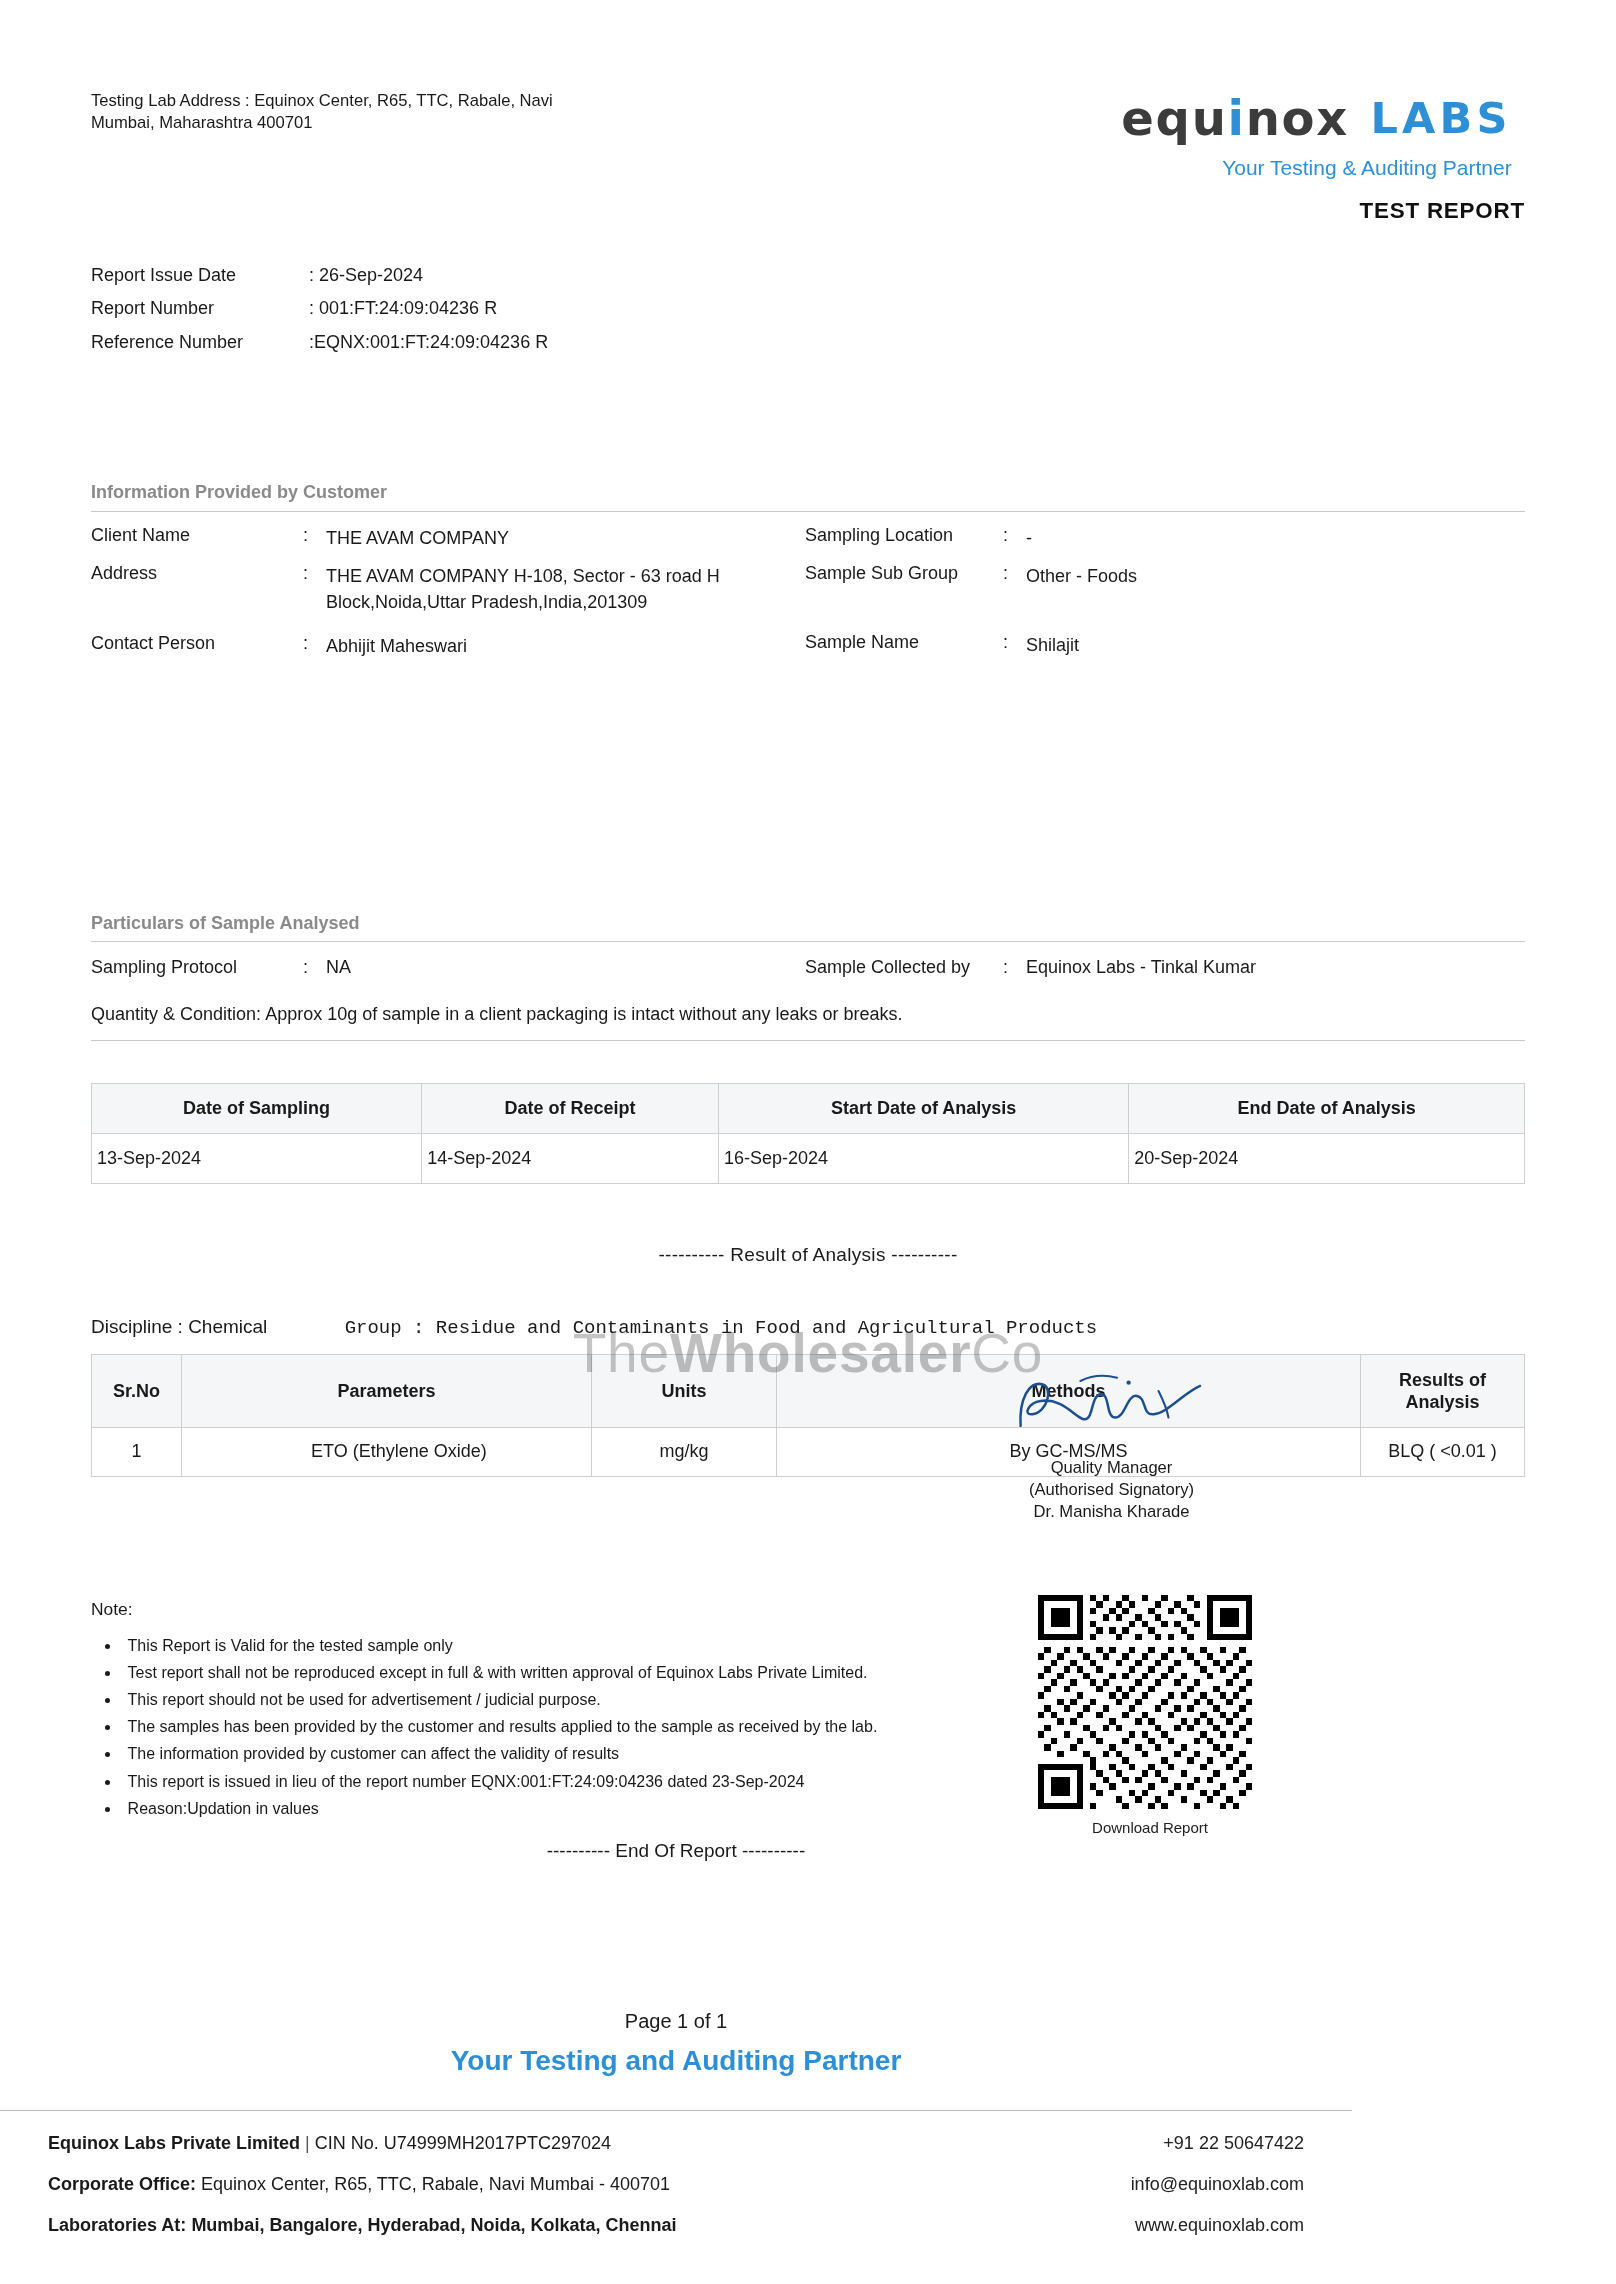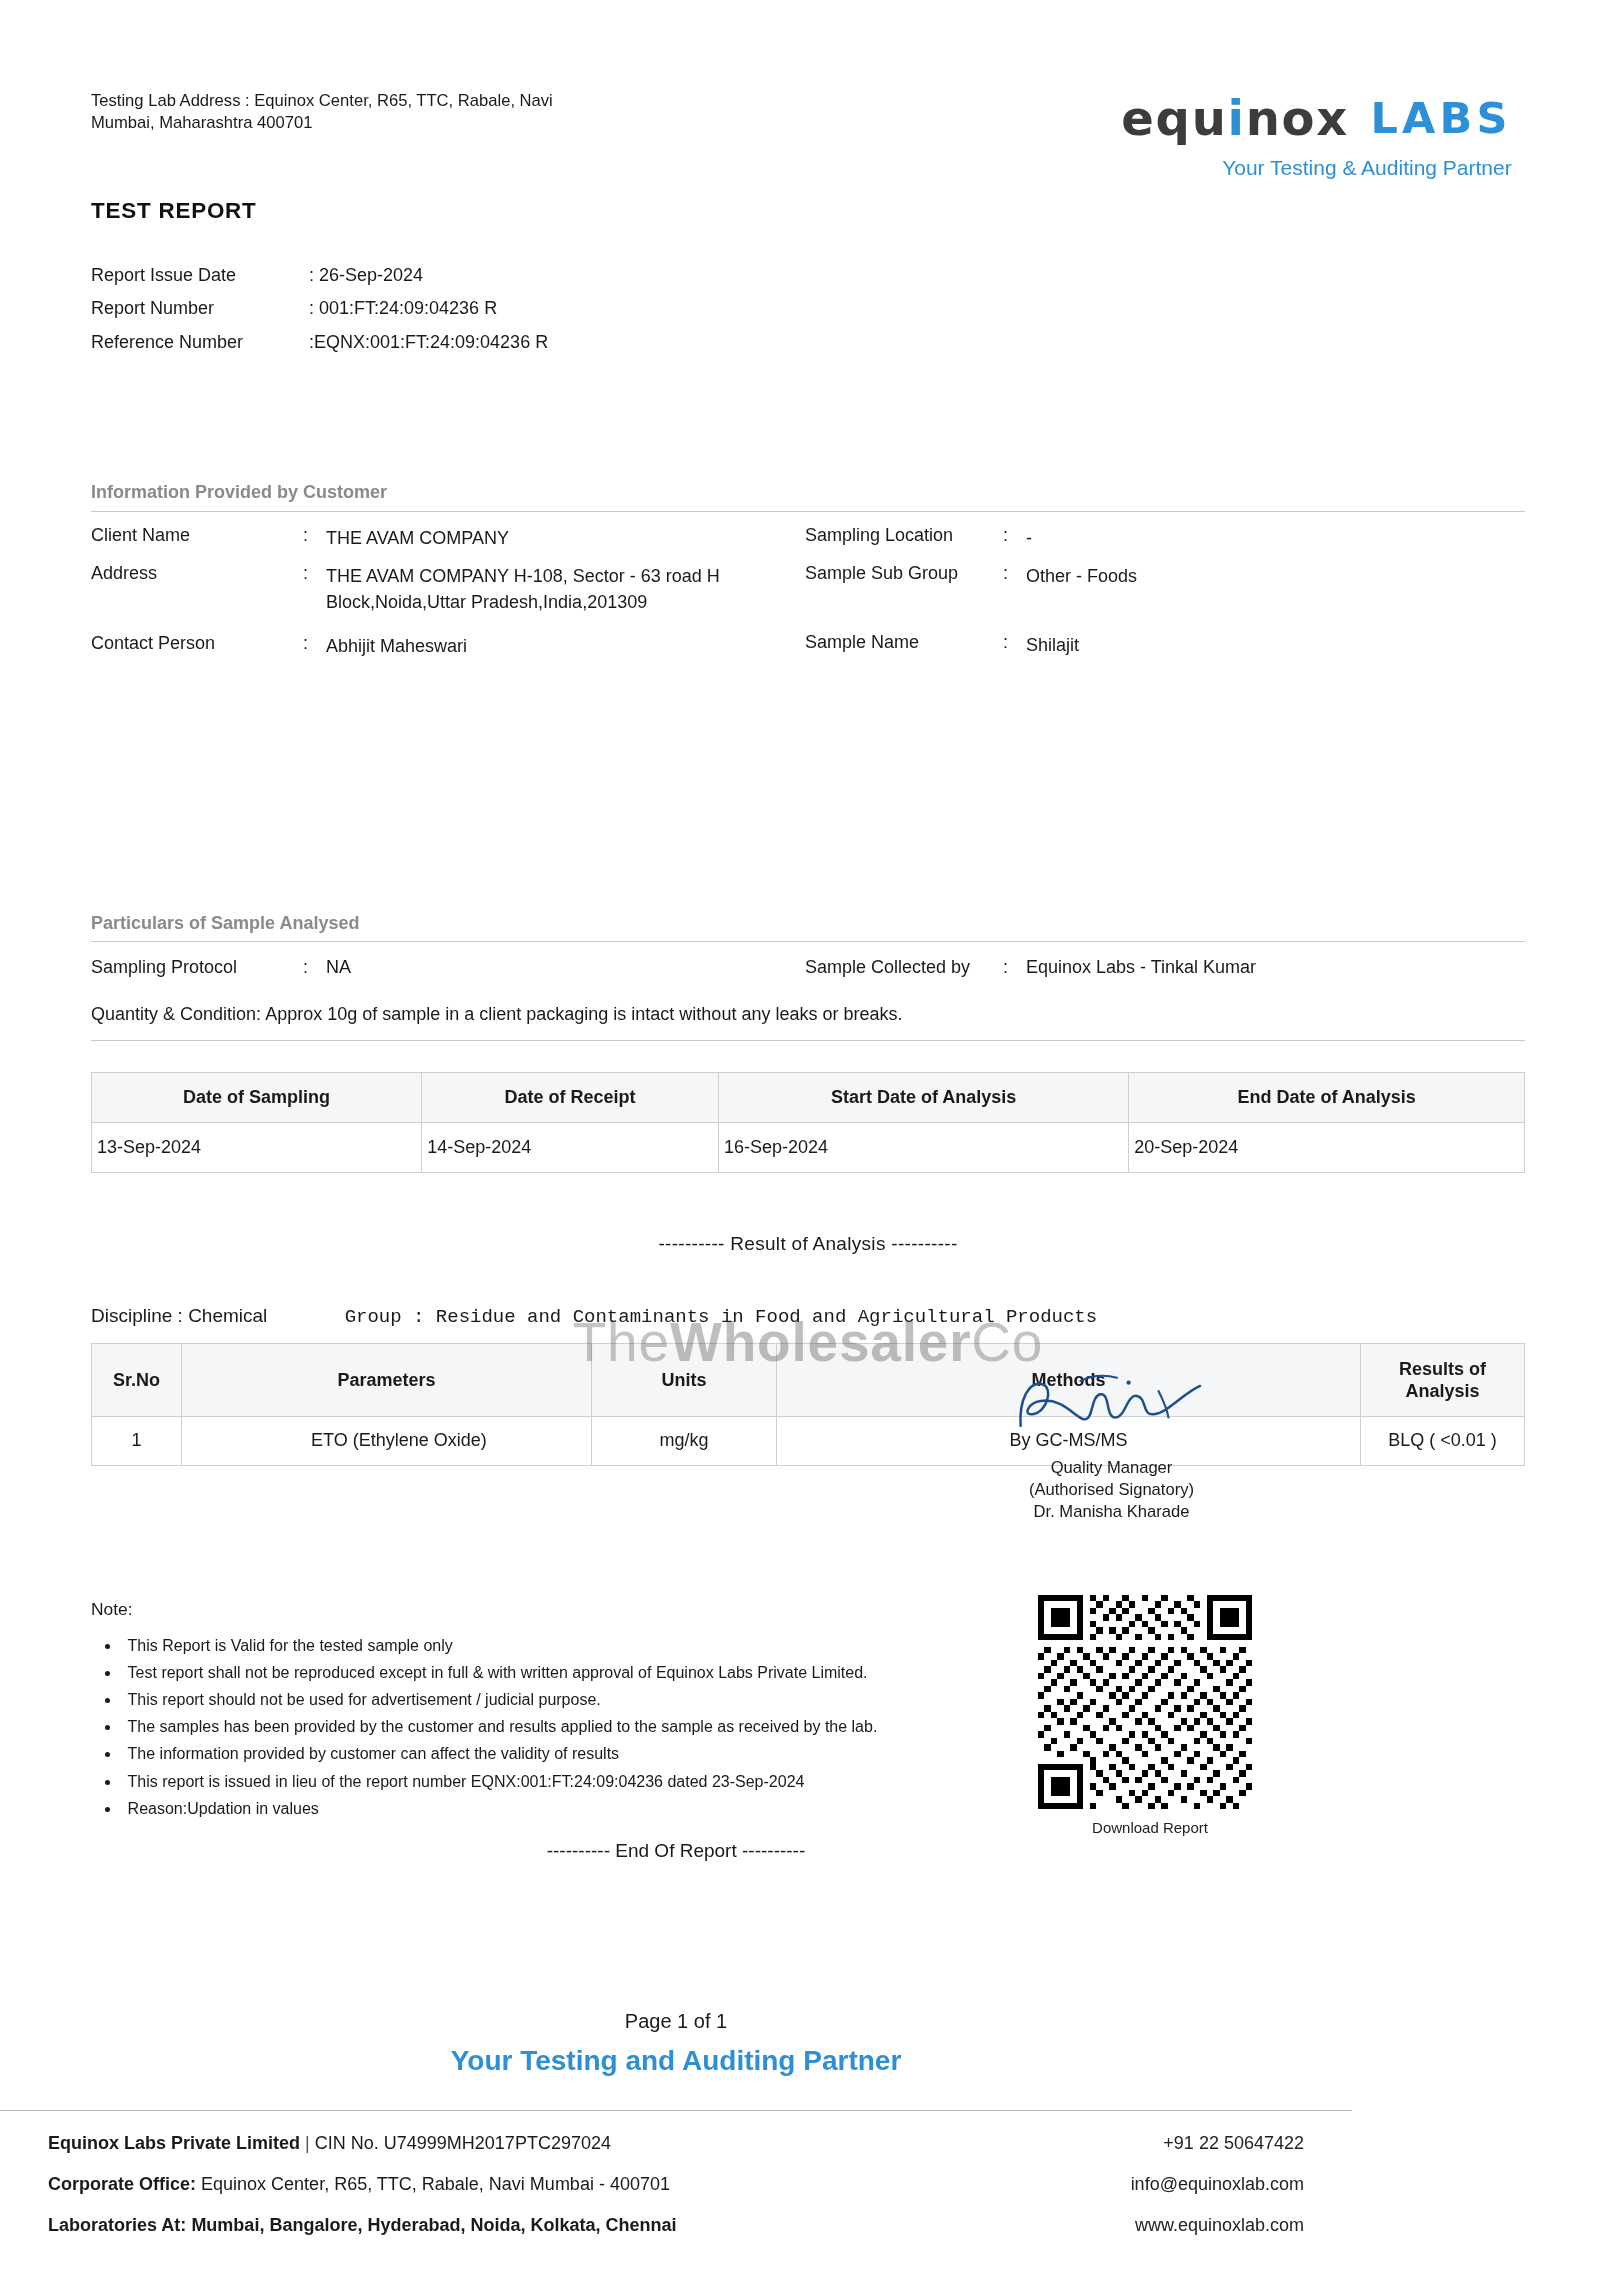--- a/index.html
+++ b/index.html
@@ -70,21 +70,21 @@
     color: #2d8fd5;
     font-family: "DejaVu Sans", sans-serif;
   }
   .brand-tag {
     margin-top: 10px;
     font-size: 21px;
     color: #2d8fd5;
   }
 
   .report-title {
-    text-align: left;
+    text-align: right;
     font-size: 22.4px;
     font-weight: bold;
     letter-spacing: 0.8px;
     margin-top: 18px;
     color: #111;
   }
 
   .meta {
     margin-top: 35px;
     font-size: 18px;
@@ -156,21 +156,21 @@
   .qty {
     margin-top: 10px;
     font-size: 18px;
     border-bottom: 1.2px solid #c9c9c9;
     padding-bottom: 15px;
   }
   .qty .qk { display: inline-block; }
 
   
   table.dates {
-    margin-top: 31px;
+    margin-top: 42px;
     width: 100%;
     border-collapse: collapse;
     font-size: 18px;
   }
   table.dates th {
     border: 1.2px solid #cfcfcf;
     background: #f5f6f8;
     font-weight: bold;
     padding: 14px 5px;
     text-align: center;

